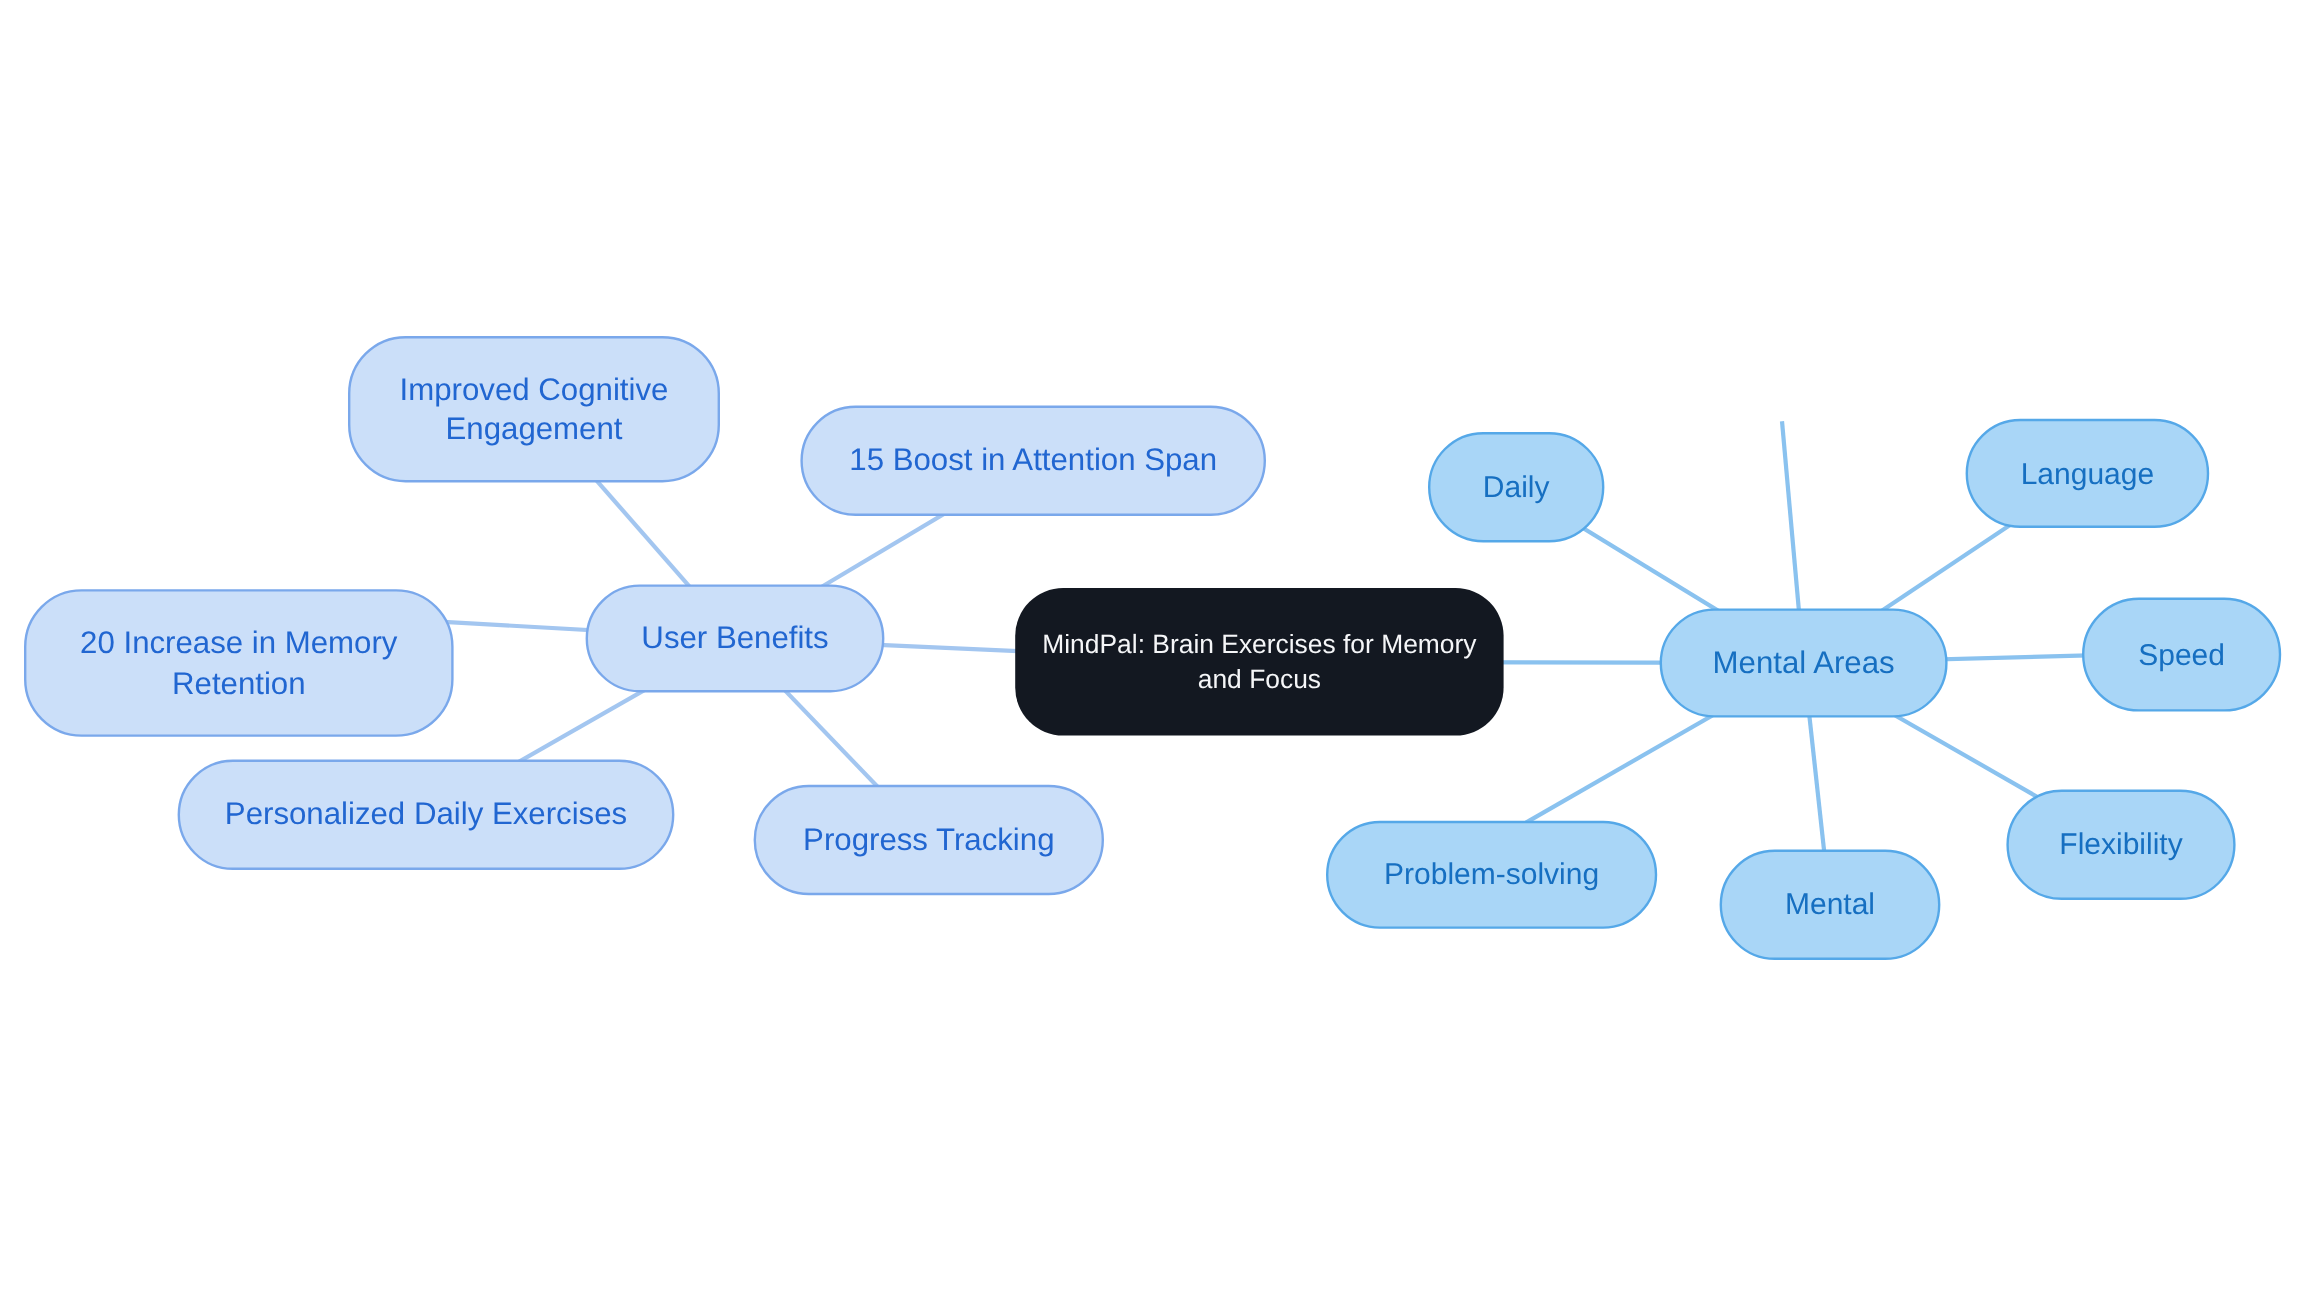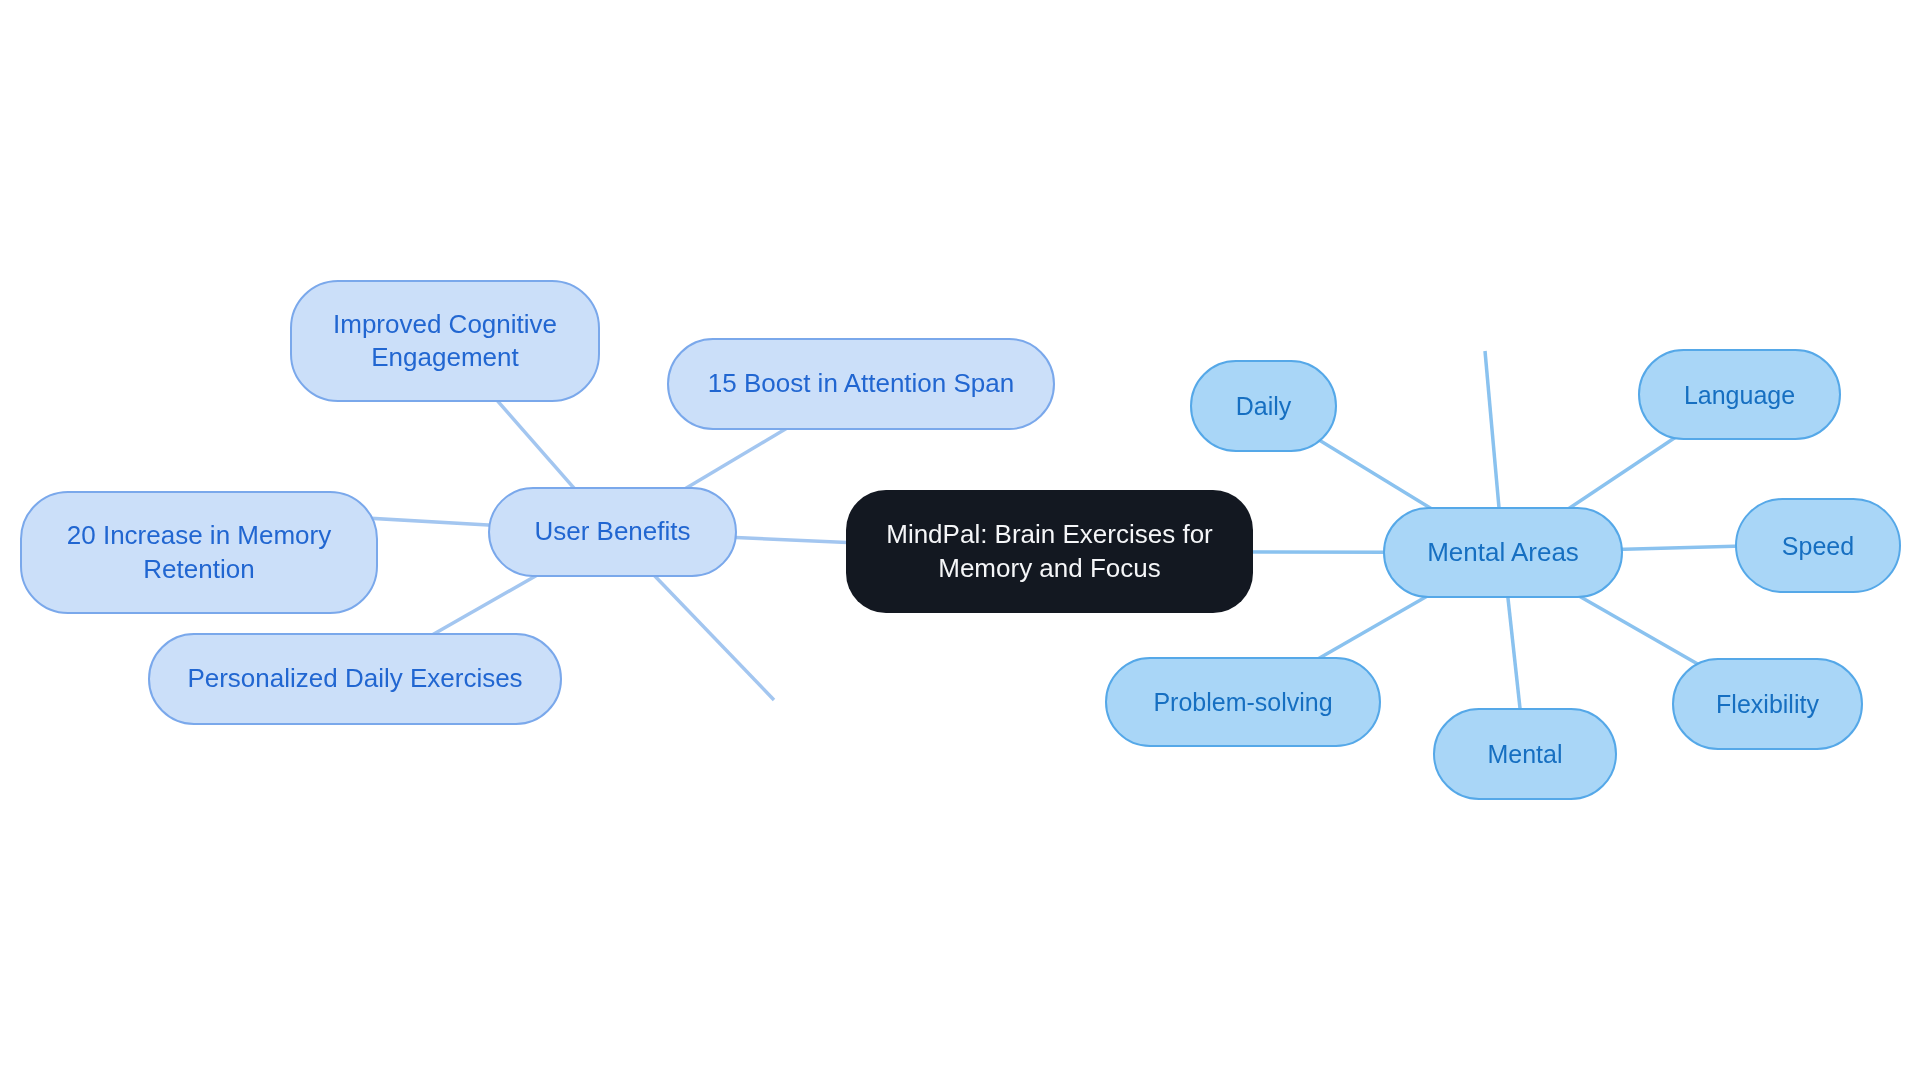--- a/index.html
+++ b/index.html
@@ -33,21 +33,21 @@
     box-sizing: border-box;
     border-radius: 48px;
     padding: 6px 14px;
     line-height: 1.28;
     cursor: default;
   }
   .node-root {
     background: var(--root-bg, #131821);
     color: var(--root-text, #F5F6F8);
     border-radius: 40px;
-    font-size: 26px;
+    font-size: 22px;
   }
   .node-left {
     background: var(--left-fill, #CBDFF9);
     border: 2px solid var(--left-border, #7AA8EB);
     color: var(--left-text, #2166D1);
     font-size: 26px;
     justify-content: center;
   }
   .node-right {
     background: var(--right-fill, #A9D6F7);
@@ -97,20 +97,23 @@
   </div>
 
   <div class="node node-left" style="left:20px; top:447px; width:358px; height:123px;margin-top:44px;">
     <span>20 Increase in Memory Retention</span>
   </div>
 
   <div class="node node-left" style="left:148px; top:633px; width:414px; height:92px;">
     <span>Personalized Daily Exercises</span>
   </div>
 
+  <div class="node node-left" style="left:628px; top:654px; width:292px; height:92px;">
+    <span>Progress Tracking</span>
+  </div>
 
   <div class="node node-right" style="left:1383px; top:507px; width:240px; height:91px; font-size:26px;">
     <span>Mental Areas</span>
   </div>
 
   <div class="node node-right" style="left:1190px; top:360px; width:147px; height:92px;">
     <span>Daily</span>
   </div>
 
 
@@ -123,17 +126,17 @@
   </div>
 
   <div class="node node-right" style="left:1672px; top:658px; width:191px; height:92px;">
     <span>Flexibility</span>
   </div>
 
   <div class="node node-right" style="left:1433px; top:708px; width:184px; height:92px;">
     <span>Mental</span>
   </div>
 
-  <div class="node node-right" style="left:1105px; top:657px; width:276px; height:90px;">
+  <div class="node node-right" style="left:1105px; top:684px; width:276px; height:90px;">
     <span>Problem-solving</span>
   </div>
 
 </div>
 
 </body></html>

